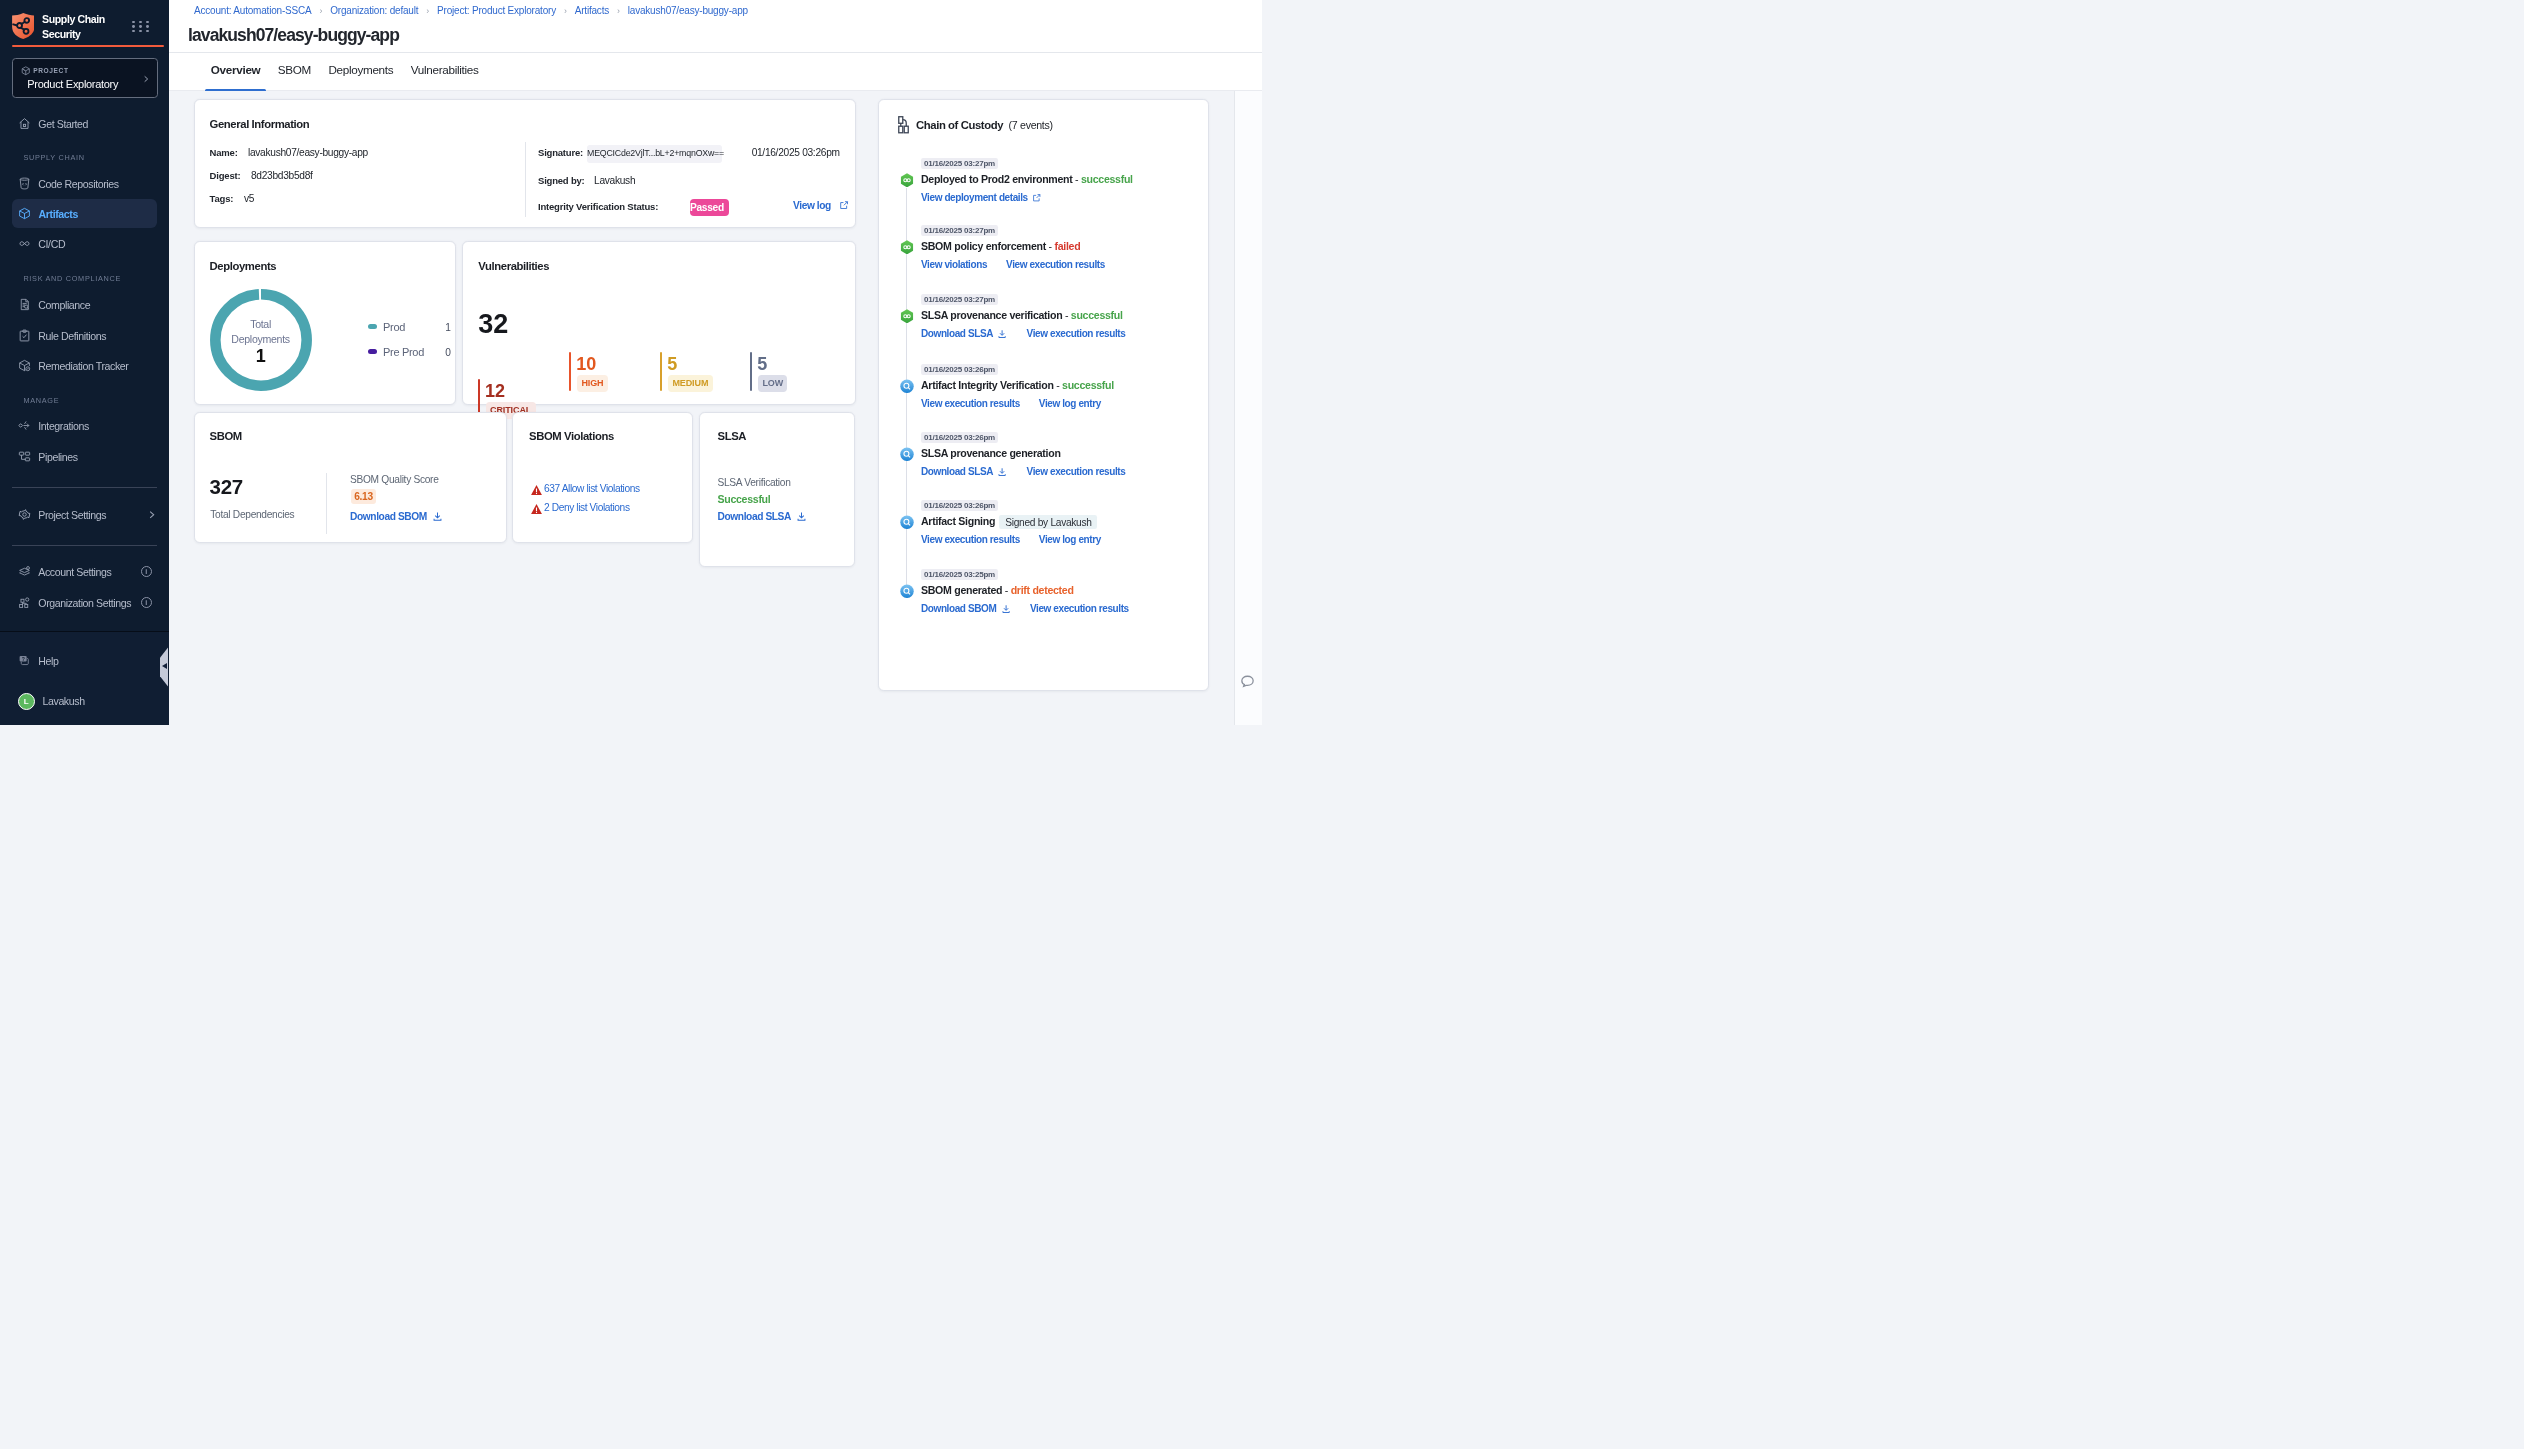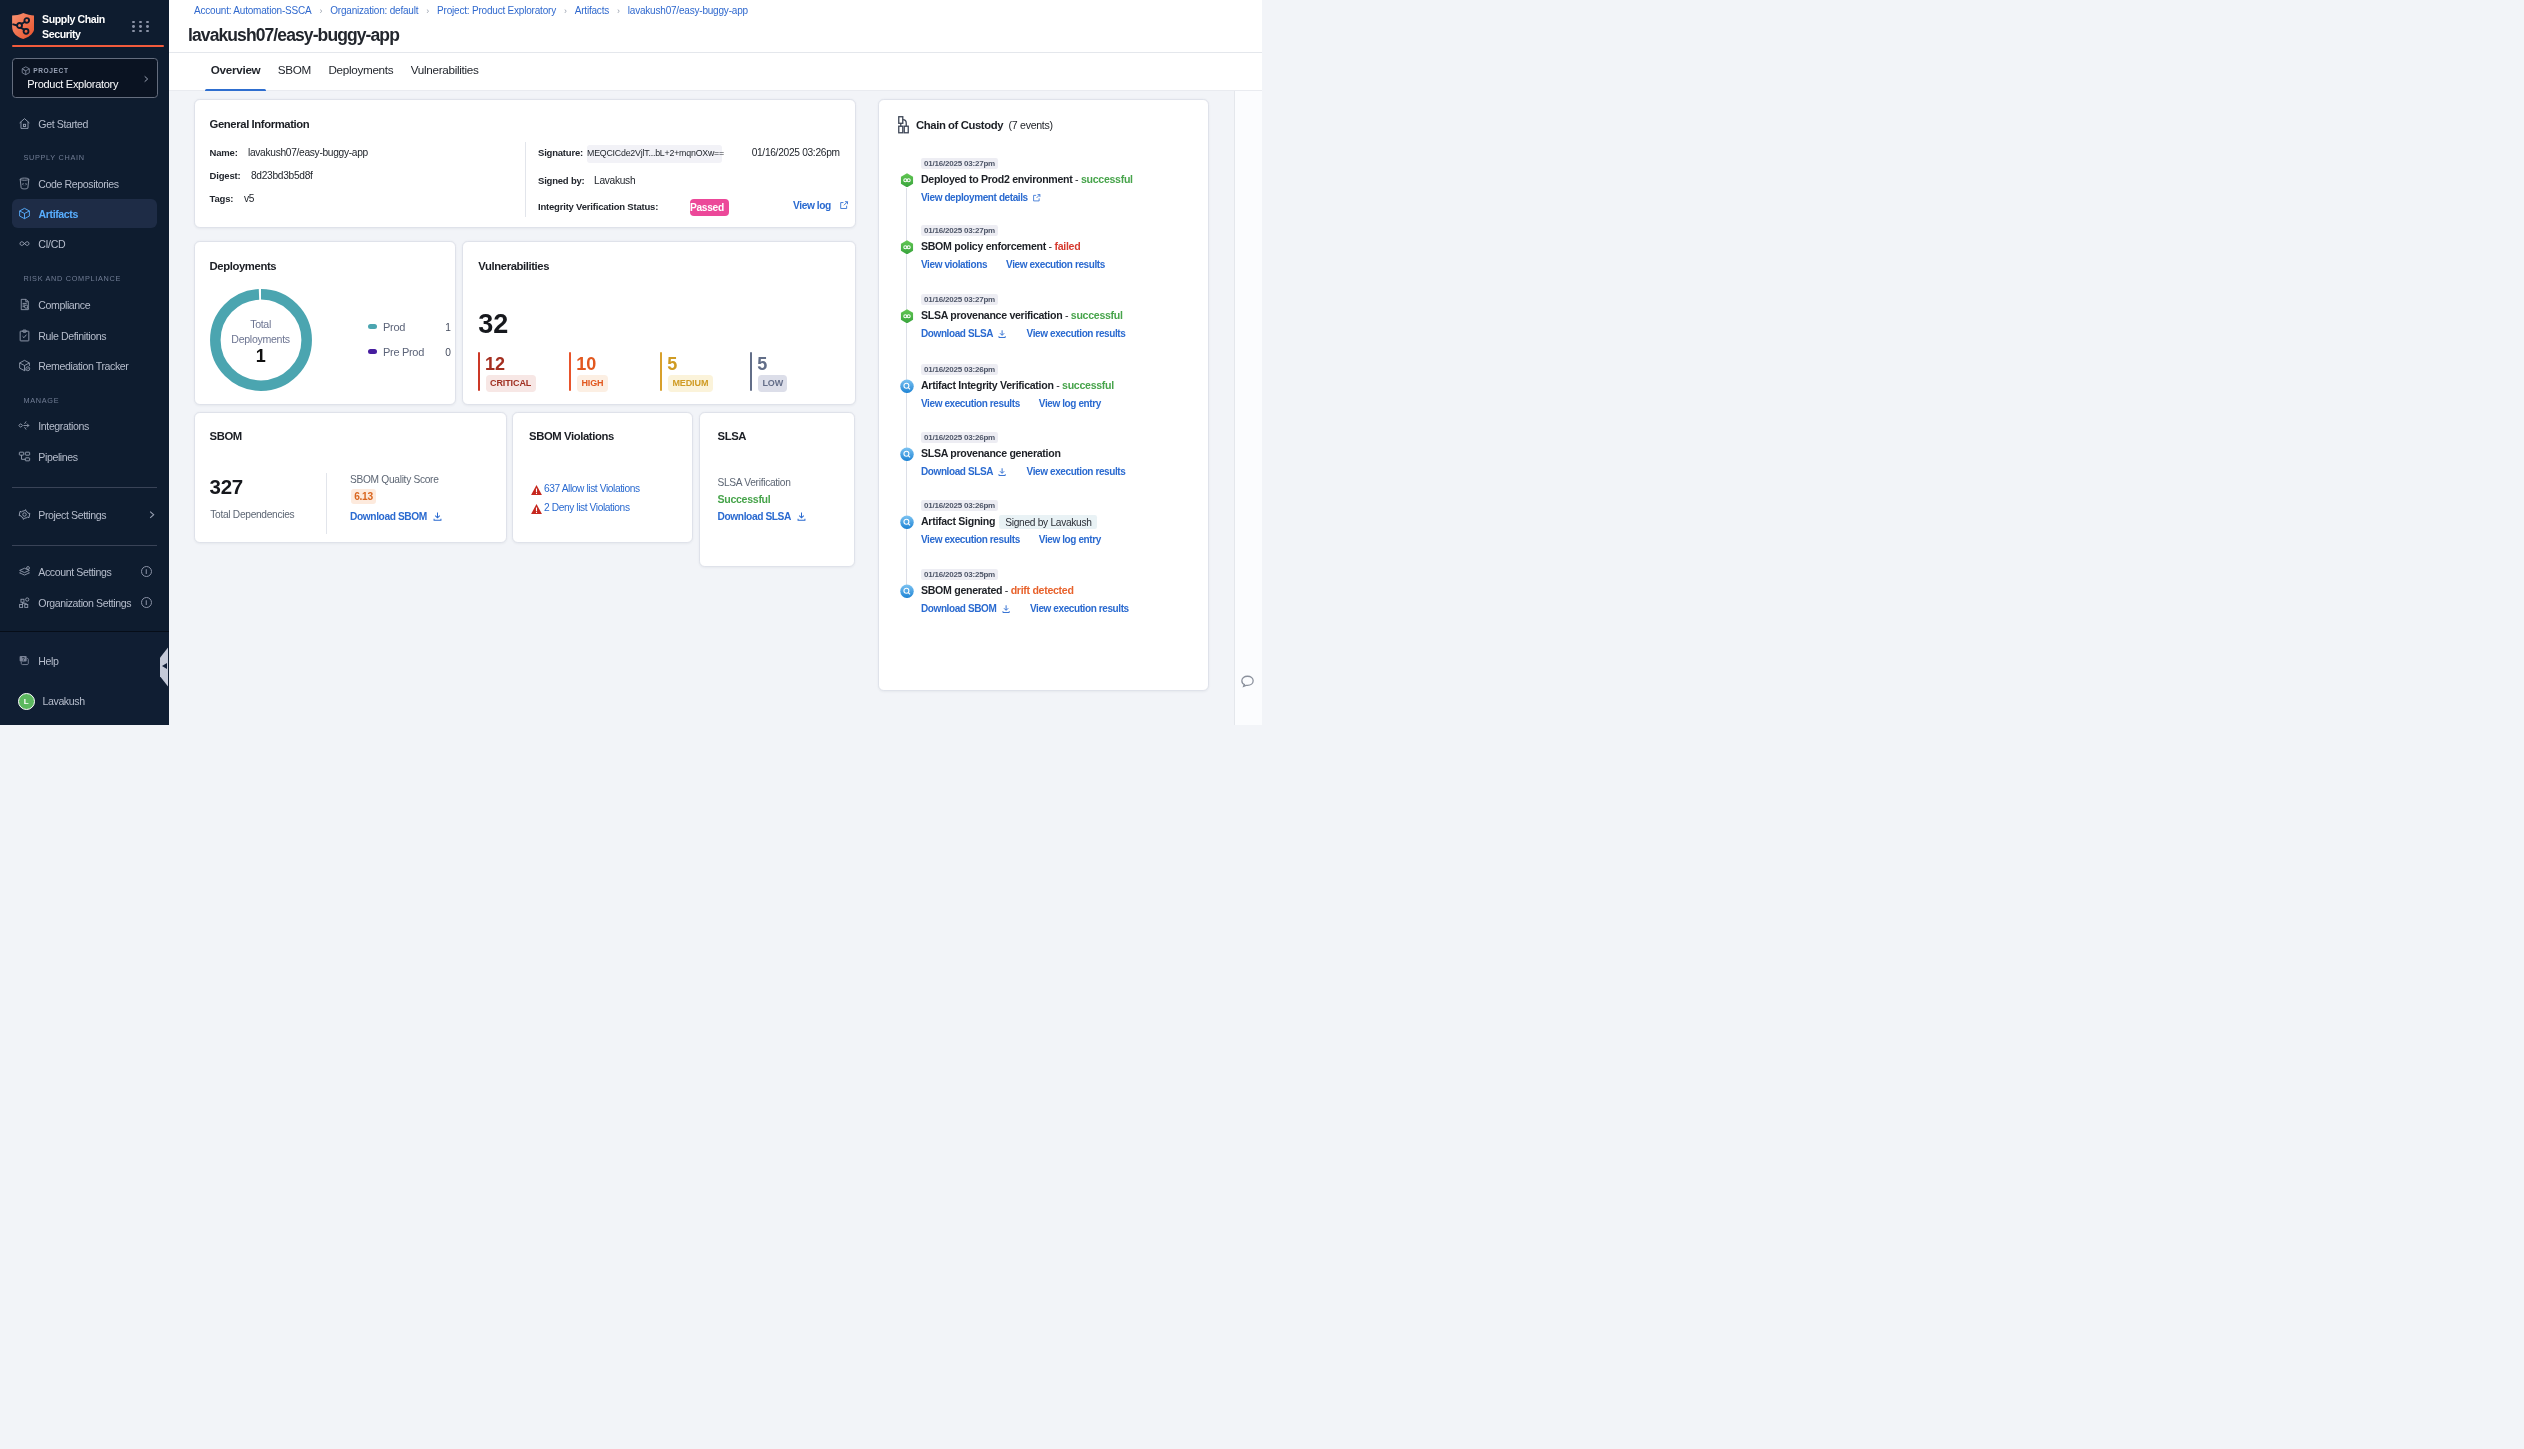--- a/index.html
+++ b/index.html
@@ -282,21 +282,21 @@
     <div style="position:absolute;left:188px;top:79px;font-size:11px;color:#5c6479;">Prod</div>
     <div style="position:absolute;left:241px;top:80px;width:14.6px;text-align:right;font-size:10.2px;color:#454c5e;">1</div>
     <div style="position:absolute;left:173px;top:107px;width:9px;height:4.7px;border-radius:2.9px;background:#461d9f;"></div>
     <div style="position:absolute;left:188px;top:104px;font-size:11px;color:#5c6479;">Pre Prod</div>
     <div style="position:absolute;left:241px;top:105px;width:14.6px;text-align:right;font-size:10.2px;color:#454c5e;">0</div>
   </div>
 
   <div class="card" style="left:293px; top:150px; width:394px; height:164px;">
     <div class="card-title" style="position:absolute;left:15.3px;top:17.5px;">Vulnerabilities</div>
     <div style="position:absolute;left:15.3px;top:67px;font-size:27px;font-weight:bold;color:#16181d;letter-spacing:0;">32</div>
-    <div class="sev" style="left:14.6px;">
+    <div class="sev" style="left:14.6px;margin-top:27px;">
         <div class="sev-bar" style="background:#cc3826;"></div>
         <div class="sev-num" style="color:#a42e1f;">12</div>
         <div class="sev-badge" style="background:#f7e7e5;color:#a03022;">CRITICAL</div>
       </div>
     <div class="sev" style="left:106px;">
         <div class="sev-bar" style="background:#e8542b;"></div>
         <div class="sev-num" style="color:#e2581f;">10</div>
         <div class="sev-badge" style="background:#fcefe3;color:#e2581f;">HIGH</div>
       </div>
     <div class="sev" style="left:197px;">

